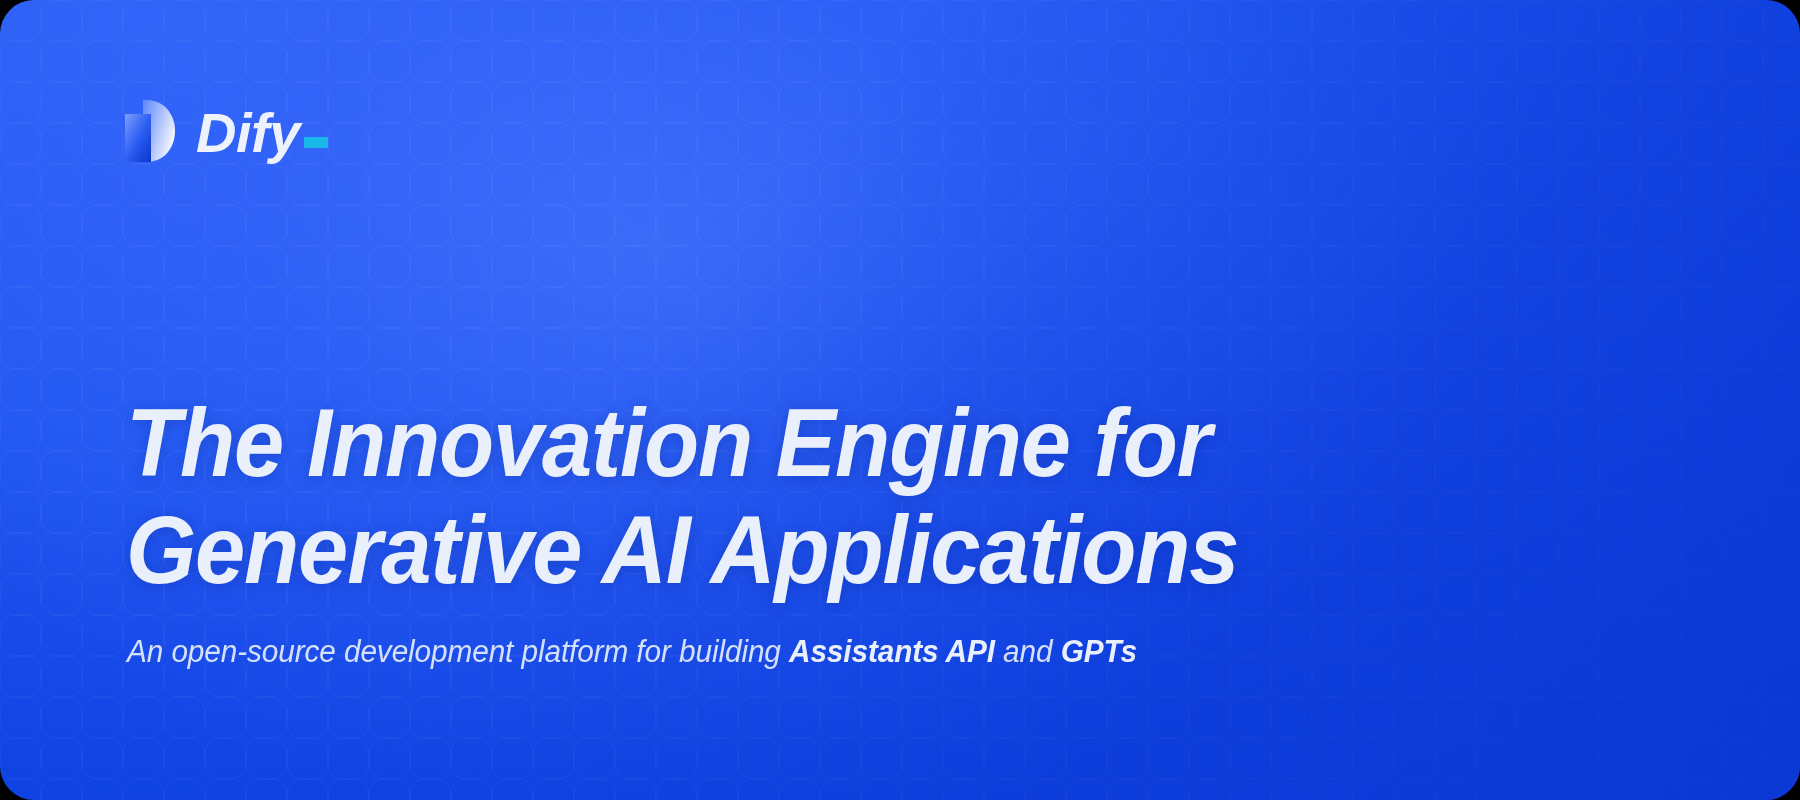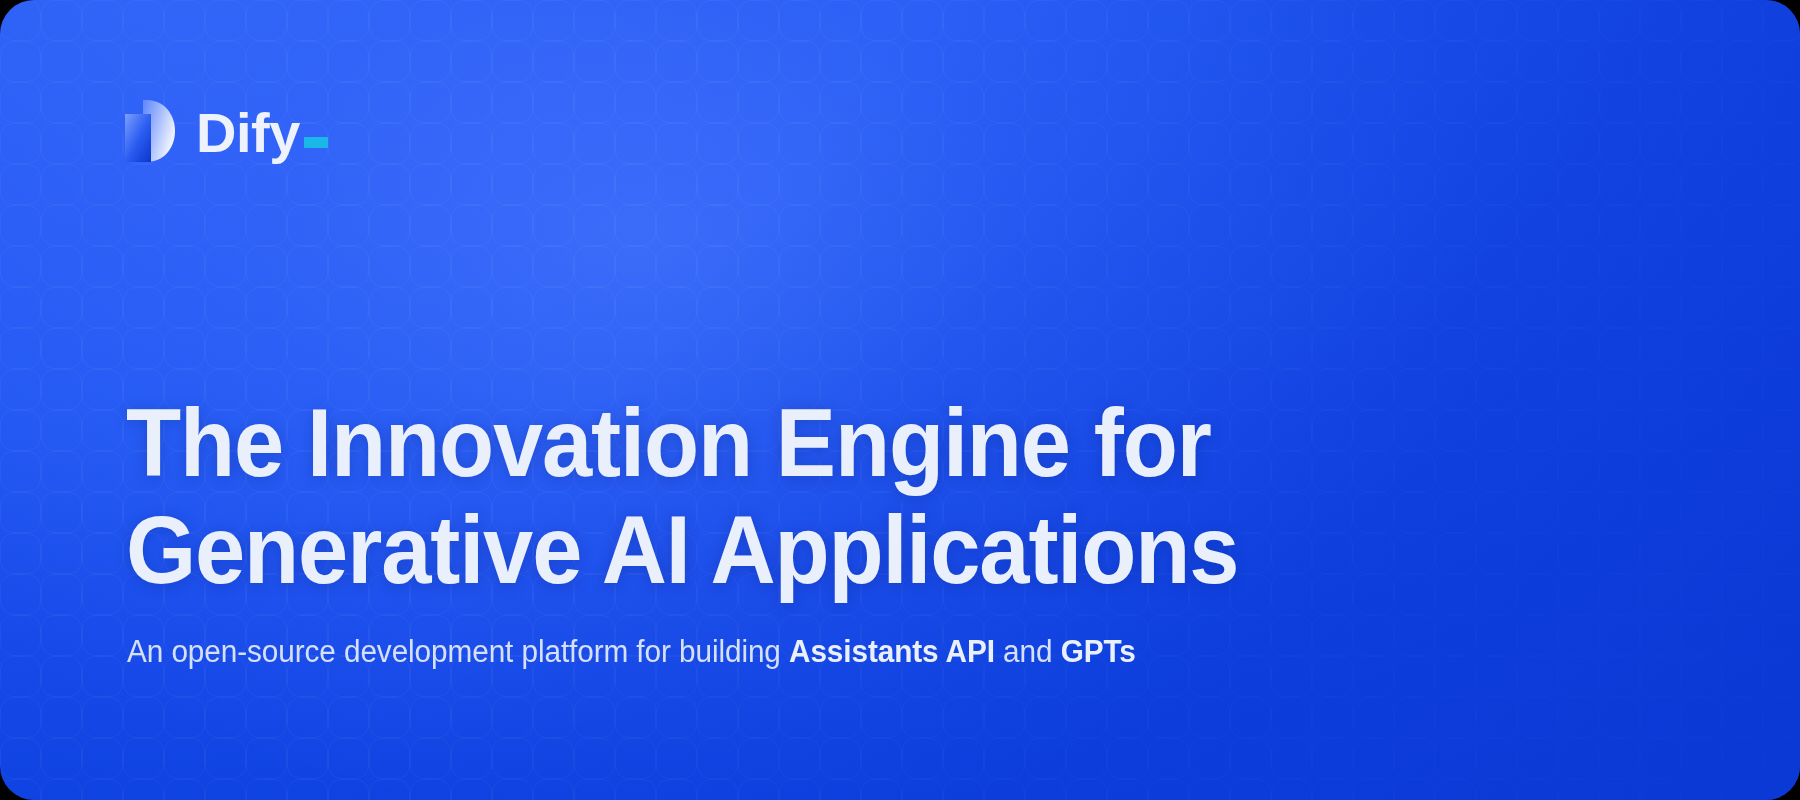--- a/index.html
+++ b/index.html
@@ -23,20 +23,21 @@
     border-radius: 34px;
     overflow: hidden;
     background:
       radial-gradient(130% 120% at 8% 0%,
         #2e62f7 0%,
         #2a5df6 22%,
         #2158f2 44%,
         #174ae9 66%,
         #0f43e2 82%,
         #0b3ddb 100%);
+    font-style: italic;
   }
 
   
   #hero-bloom {
     position: absolute;
     left: -12%;
     top: -45%;
     width: 95%;
     height: 150%;
     background: radial-gradient(closest-side,

